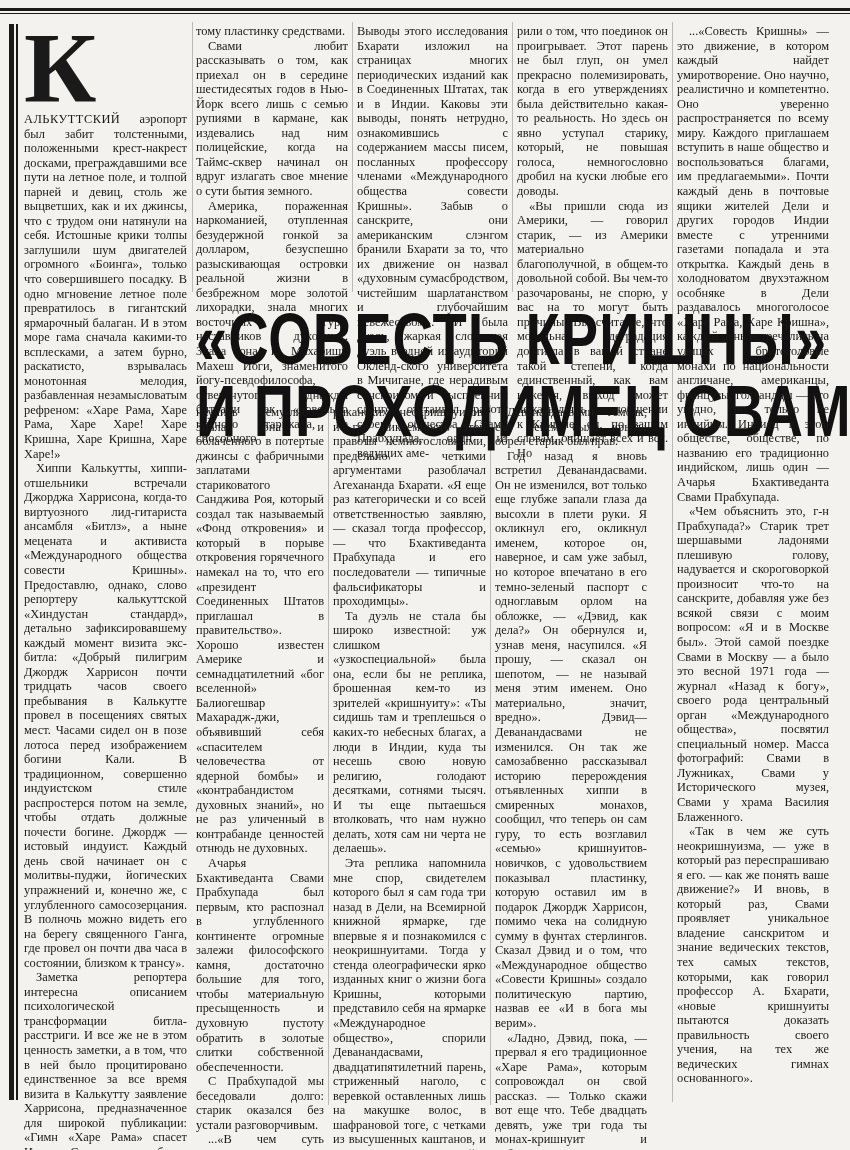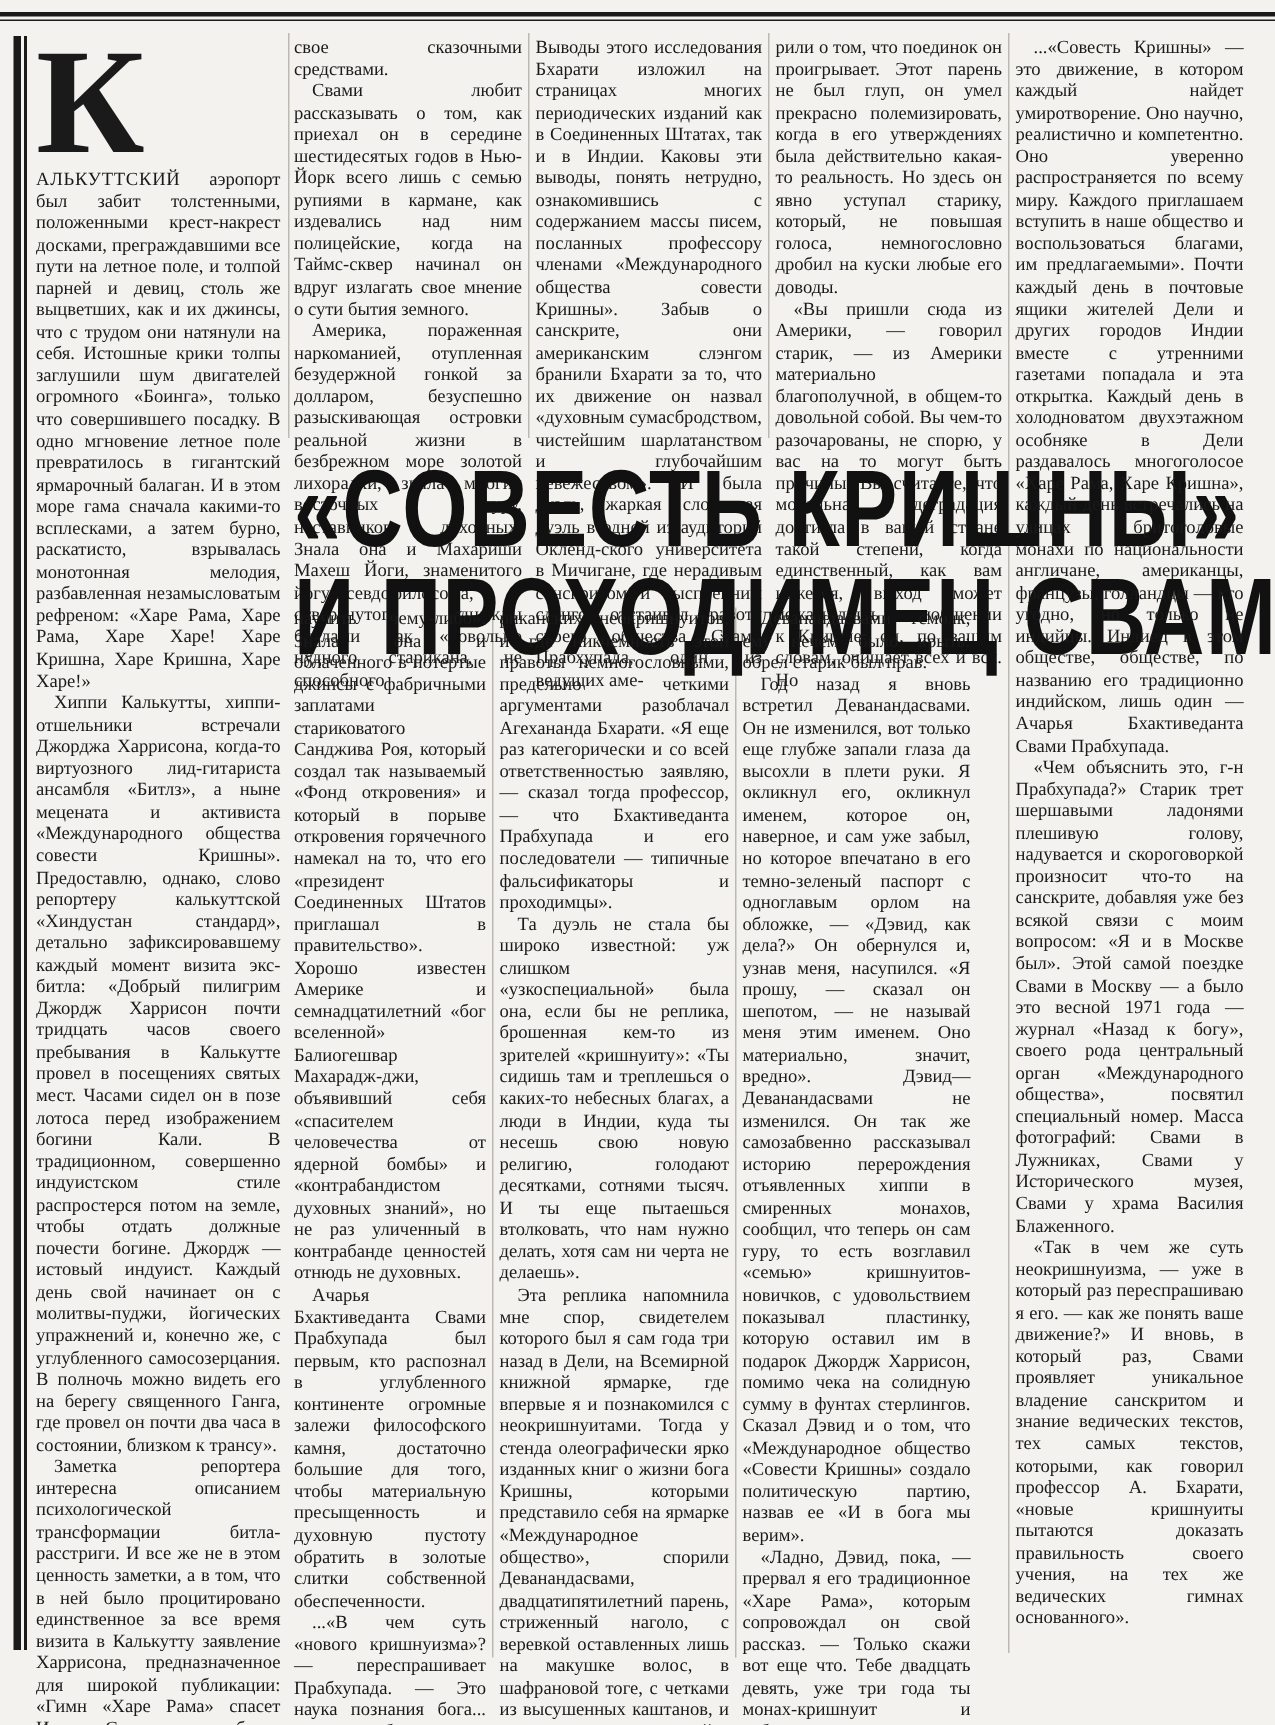--- a/index.html
+++ b/index.html
@@ -49,21 +49,21 @@
   <div class="vrule" style="left:490px; top:405px; height:700px;"></div>
 
   <div class="col" style="left:24px; top:24px; width:163px;">
     <p class="noind"><span class="dropcap">К</span><span class="lead-caps">АЛЬКУТТСКИЙ</span><span> аэропорт был забит толстенными, положенными крест-накрест досками, преграждавшими все пути на летное поле, и толпой парней и девиц, столь же выцветших, как и их джинсы, что с трудом они натянули на себя. Истошные крики толпы заглушили шум двигателей огромного «Боинга», только что совершившего посадку. В одно мгновение летное поле превратилось в гигантский ярмарочный балаган. И в этом море гама сначала какими-то всплесками, а затем бурно, раскатисто, взрывалась монотонная мелодия, разбавленная незамысловатым рефреном: «Харе Рама, Харе Рама, Харе Харе! Харе Кришна, Харе Кришна, Харе Харе!»</span></p>
     <p>Хиппи Калькутты, хиппи-отшельники встречали Джорджа Харрисона, когда-то виртуозного лид-гитариста ансамбля «Битлз», а ныне мецената и активиста «Международного общества совести Кришны». Предоставлю, однако, слово репортеру калькуттской «Хиндустан стандард», детально зафиксировавшему каждый момент визита экс-битла: «Добрый пилигрим Джордж Харрисон почти тридцать часов своего пребывания в Калькутте провел в посещениях святых мест. Часами сидел он в позе лотоса перед изображением богини Кали. В традиционном, совершенно индуистском стиле распростерся потом на земле, чтобы отдать должные почести богине. Джордж — истовый индуист. Каждый день свой начинает он с молитвы-пуджи, йогических упражнений и, конечно же, с углубленного самосозерцания. В полночь можно видеть его на берегу священного Ганга, где провел он почти два часа в состоянии, близком к трансу».</p>
     <p>Заметка репортера интересна описанием психологической трансформации битла-расстриги. И все же не в этом ценность заметки, а в том, что в ней было процитировано единственное за все время визита в Калькутту заявление Харрисона, предназначенное для широкой публикации: «Гимн «Харе Рама» спасет Индию. Спасет от всех бед и страданий. Нужно только всегда петь этот гимн: ведь Кришна всемогущ».</p>
 
   </div>
 
   <div class="col" style="left:196px; top:24px; width:152px;">
-    <p class="noind">свое сказочными средствами.</p>
+    <p class="noind">тому пластинку средствами.</p>
     <p>Свами любит рассказывать о том, как приехал он в середине шестидесятых годов в Нью-Йорк всего лишь с семью рупиями в кармане, как издевались над ним полицейские, когда на Таймс-сквер начинал он вдруг излагать свое мнение о сути бытия земного.</p>
     <p>Америка, пораженная наркоманией, отупленная безудержной гонкой за долларом, безуспешно разыскивающая островки реальной жизни в безбрежном море золотой лихорадки, знала многих восточных гуру, наставников духовных. Знала она и Махариши Махеш Йоги, знаменитого йогу-псевдофилософа, отвергнутого однажды битлами как «довольно нудного старикана, не способного</p>
   </div>
 
   <div class="col" style="left:357px; top:24px; width:151px;font-family:Liberation Serif, serif;">
     <p class="noind">Выводы этого исследования Бхарати изложил на страницах многих периодических изданий как в Соединенных Штатах, так и в Индии. Каковы эти выводы, понять нетрудно, ознакомившись с содержанием массы писем, посланных профессору членами «Международного общества совести Кришны». Забыв о санскрите, они американским слэнгом бранили Бхарати за то, что их движение он назвал «духовным сумасбродством, чистейшим шарлатанством и глубочайшим невежеством». И была дуэль, жаркая словесная дуэль в одной из аудиторий Окленд-ского университета в Мичигане, где нерадивым санскритом и выспренним слэнгом отстаивал правоту своего общества Свами Прабхупада, один из ведущих аме-</p>
   </div>
 
   <div class="col" style="left:517px; top:24px; width:151px;font-family:Liberation Serif, serif;">
     <p class="noind">рили о том, что поединок он проигрывает. Этот парень не был глуп, он умел прекрасно полемизировать, когда в его утверждениях была действительно какая-то реальность. Но здесь он явно уступал старику, который, не повышая голоса, немногословно дробил на куски любые его доводы.</p>
@@ -71,20 +71,21 @@
   </div>
 
   <div class="headline">
     <span class="l1">«СОВЕСТЬ КРИШНЫ»</span>
     <span class="l2">И ПРОХОДИМЕЦ СВАМИ</span>
   </div>
 
   <div class="col" style="left:196px; top:405px; width:128px;">
     <p class="noind">научить чему-либо». Знала она и облаченного в потертые джинсы с фабричными заплатами стариковатого Санджива Роя, который создал так называемый «Фонд откровения» и который в порыве откровения горячечного намекал на то, что его «президент Соединенных Штатов приглашал в правительство». Хорошо известен Америке и семнадцатилетний «бог вселенной» Балиогешвар Махарадж-джи, объявивший себя «спасителем человечества от ядерной бомбы» и «контрабандистом духовных знаний», но не раз уличенный в контрабанде ценностей отнюдь не духовных.</p>
     <p>Ачарья Бхактиведанта Свами Прабхупада был первым, кто распознал в углубленного континенте огромные залежи философского камня, достаточно большие для того, чтобы материальную пресыщенность и духовную пустоту обратить в золотые слитки собственной обеспеченности.</p>
+    <p>С Прабхупадой мы беседовали долго: старик оказался без устали разговорчивым.</p>
     <p>...«В чем суть «нового кришнуизма»? — переспрашивает Прабхупада. — Это наука познания бога... это способ познания самого себя во имя самосовершенствования и достижения полнейшей нирваны».</p>
 
   </div>
 
   <div class="col" style="left:333px; top:405px; width:153px;">
     <p class="noind">риканских неокришнуитов, и где никчемность этой правоты немногословными, предельно четкими аргументами разоблачал Агехананда Бхарати. «Я еще раз категорически и со всей ответственностью заявляю, — сказал тогда профессор, — что Бхактиведанта Прабхупада и его последователи — типичные фальсификаторы и проходимцы».</p>
     <p>Та дуэль не стала бы широко известной: уж слишком «узкоспециальной» была она, если бы не реплика, брошенная кем-то из зрителей «кришнуиту»: «Ты сидишь там и треплешься о каких-то небесных благах, а люди в Индии, куда ты несешь свою новую религию, голодают десятками, сотнями тысяч. И ты еще пытаешься втолковать, что нам нужно делать, хотя сам ни черта не делаешь».</p>
     <p>Эта реплика напомнила мне спор, свидетелем которого был я сам года три назад в Дели, на Всемирной книжной ярмарке, где впервые я и познакомился с неокришнуитами. Тогда у стенда олеографически ярко изданных книг о жизни бога Кришны, которыми представило себя на ярмарке «Международное общество», спорили Деванандасвами, двадцатипятилетний парень, стриженный наголо, с веревкой оставленных лишь на макушке волос, в шафрановой тоге, с четками из высушенных каштанов, и старик, устало опиравшийся на отполированную временем суковатую палку. Спор разгорелся после того, как старик, внимательно прислушиваясь к размышлениям Деванандасвами о сути кришнуизма, о поисках счастья в общении с богом, прервал «монаха», спросив его: «А что ты, собственно, хочешь доказать нам, индийцам? Что материальными благами мы уже пресытились, что теперь пора искать что-то более возвышенное?»</p>
 
   </div>

